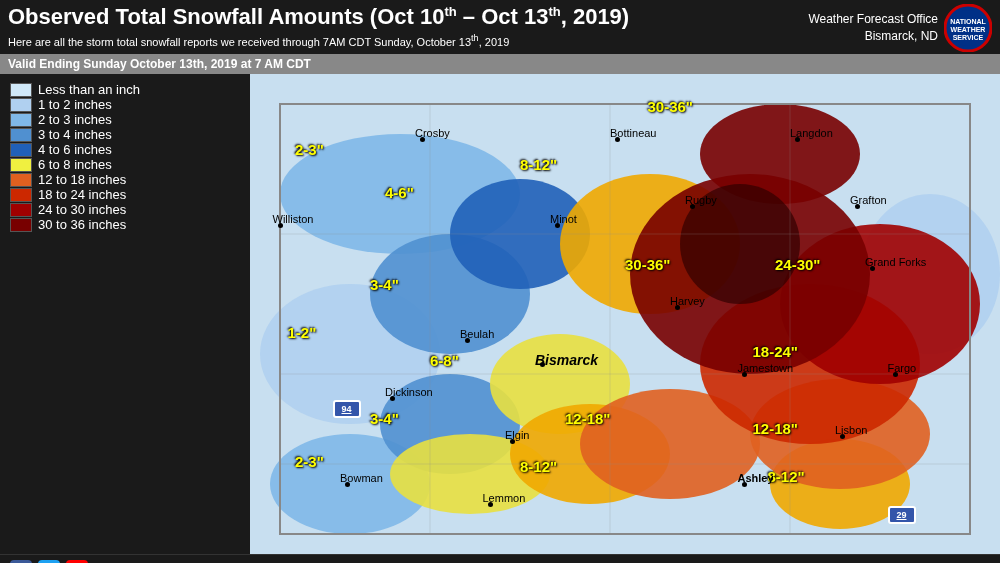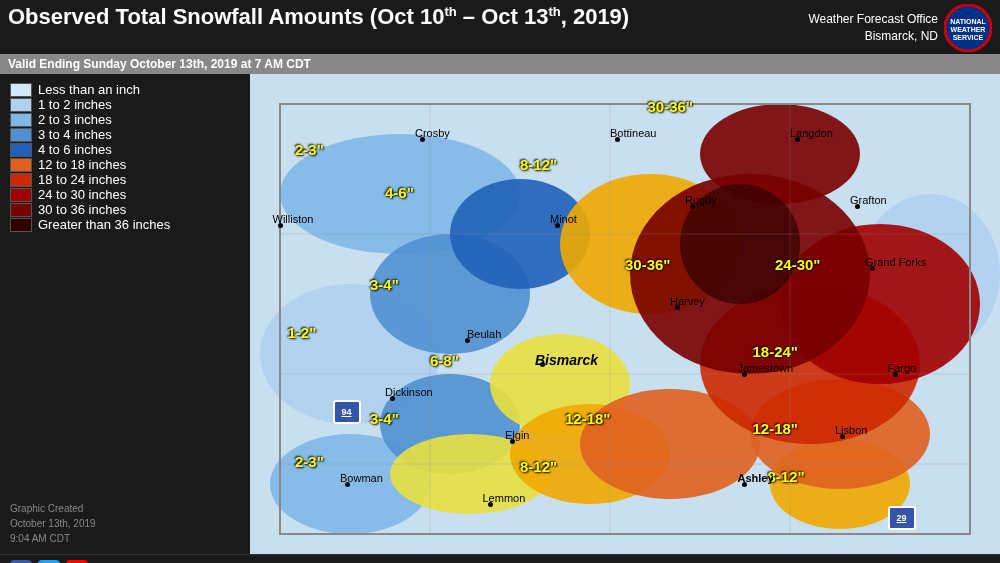--- a/index.html
+++ b/index.html
@@ -165,40 +165,43 @@
       color: #fff;
     }
     .fb { background: #3b5998; }
     .tw { background: #1da1f2; }
     .yt { background: #ff0000; }
 
     
     .highway-shield {
       position: absolute;
       width: 28px;
-      height: 24px;
+      height: 18px;
       background: #3355aa;
       color: #fff;
       font-size: 9px;
       font-weight: bold;
       display: flex;
       align-items: center;
       justify-content: center;
       border-radius: 3px;
       border: 2px solid #fff;
       text-decoration: underline;
     }
   </style>
 </head>
 <body>
 
 <div id="header">
   <div id="title-block">
     <div id="main-title">
       Observed Total Snowfall Amounts (Oct 10<sup>th</sup> – Oct 13<sup>th</sup>, 2019)
+    </div>
+    <div id="subtitle">
+      Here are all the storm total snowfall reports we received through 7AM CDT Sunday, October 13<sup>th</sup>, 2019
     </div>
   </div>
   <div id="wfo-block">
     <div>
       <div>Weather Forecast Office</div>
       <div>Bismarck, ND</div>
     </div>
 
     <svg id="wfo-logo" viewBox="0 0 48 48">
       <circle cx="24" cy="24" r="23" fill="#003087" stroke="#cc0000" stroke-width="3"></circle>
@@ -231,45 +234,40 @@
     </div>
         <div class="legend-item">
       <div class="legend-color" style="background:#5090d0;"></div>
       <span class="legend-label">3 to 4 inches</span>
     </div>
         <div class="legend-item">
       <div class="legend-color" style="background:#2060b8;"></div>
       <span class="legend-label">4 to 6 inches</span>
     </div>
         <div class="legend-item">
+      <div class="legend-color" style="background:#f0f040;"></div>
+      <span class="legend-label">6 to 8 inches</span>
+    </div>
+        <div class="legend-item">
       <div class="legend-color" style="background:#e06020;"></div>
       <span class="legend-label">12 to 18 inches</span>
     </div>
         <div class="legend-item">
       <div class="legend-color" style="background:#cc2800;"></div>
       <span class="legend-label">18 to 24 inches</span>
     </div>
         <div class="legend-item">
       <div class="legend-color" style="background:#a00000;"></div>
       <span class="legend-label">24 to 30 inches</span>
     </div>
         <div class="legend-item">
       <div class="legend-color" style="background:#780000;"></div>
       <span class="legend-label">30 to 36 inches</span>
     </div>
-        <div class="legend-item">
-      <div class="legend-color" style="background:#300000;"></div>
-      <span class="legend-label">Greater than 36 inches</span>
-    </div>
       </div>
-    <div id="graphic-created">
-      <div>Graphic Created</div>
-      <div>October 13th, 2019</div>
-      <div>9:04 AM CDT</div>
-    </div>
   </div>
 
   <div id="map-area">
 
     <svg id="map-svg" xmlns="http://www.w3.org/2000/svg" viewBox="0 0 750 480" preserveAspectRatio="none">
 
       <rect width="750" height="480" fill="#c8dff0"></rect>
 
       <ellipse cx="100" cy="280" rx="90" ry="70" fill="#b0d0f0" opacity="0.9"></ellipse>
       <ellipse cx="680" cy="200" rx="70" ry="80" fill="#b0d0f0" opacity="0.9"></ellipse>
@@ -339,21 +337,21 @@
         <div class="map-label city" style="top: 29%; left: 40%;">Minot</div>
         <div style="position: absolute; width: 5px; height: 5px; border-radius: 50%; background: rgb(0, 0, 0); top: calc(29% + 10px); left: calc(40% + 5px);"></div>
         <div class="map-label city" style="top: 25%; left: 58%;">Rugby</div>
         <div style="position: absolute; width: 5px; height: 5px; border-radius: 50%; background: rgb(0, 0, 0); top: calc(25% + 10px); left: calc(58% + 5px);"></div>
         <div class="map-label city" style="top: 25%; left: 80%;">Grafton</div>
         <div style="position: absolute; width: 5px; height: 5px; border-radius: 50%; background: rgb(0, 0, 0); top: calc(25% + 10px); left: calc(80% + 5px);"></div>
         <div class="map-label city" style="top: 46%; left: 56%;">Harvey</div>
         <div style="position: absolute; width: 5px; height: 5px; border-radius: 50%; background: rgb(0, 0, 0); top: calc(46% + 10px); left: calc(56% + 5px);"></div>
         <div class="map-label city" style="top: 38%; left: 82%;">Grand Forks</div>
         <div style="position: absolute; width: 5px; height: 5px; border-radius: 50%; background: rgb(0, 0, 0); top: calc(38% + 10px); left: calc(82% + 5px);"></div>
-        <div class="map-label city" style="top: 53%; left: 28%; margin-left: 7px;">Beulah</div>
+        <div class="map-label city" style="top: 53%; left: 28%;">Beulah</div>
         <div style="position: absolute; width: 5px; height: 5px; border-radius: 50%; background: rgb(0, 0, 0); top: calc(53% + 10px); left: calc(28% + 5px);"></div>
         <div class="map-label city-bold" style="top: 58%; left: 38%; font-style: italic;">Bismarck</div>
         <div style="position: absolute; width: 5px; height: 5px; border-radius: 50%; background: rgb(0, 0, 0); top: calc(58% + 10px); left: calc(38% + 5px);"></div>
         <div class="map-label city" style="top: 60%; left: 65%;">Jamestown</div>
         <div style="position: absolute; width: 5px; height: 5px; border-radius: 50%; background: rgb(0, 0, 0); top: calc(60% + 10px); left: calc(65% + 5px);"></div>
         <div class="map-label city" style="top: 60%; left: 85%;">Fargo</div>
         <div style="position: absolute; width: 5px; height: 5px; border-radius: 50%; background: rgb(0, 0, 0); top: calc(60% + 10px); left: calc(85% + 5px);"></div>
         <div class="map-label city" style="top: 65%; left: 18%;">Dickinson</div>
         <div style="position: absolute; width: 5px; height: 5px; border-radius: 50%; background: rgb(0, 0, 0); top: calc(65% + 10px); left: calc(18% + 5px);"></div>
         <div class="map-label city" style="top: 74%; left: 34%;">Elgin</div>

